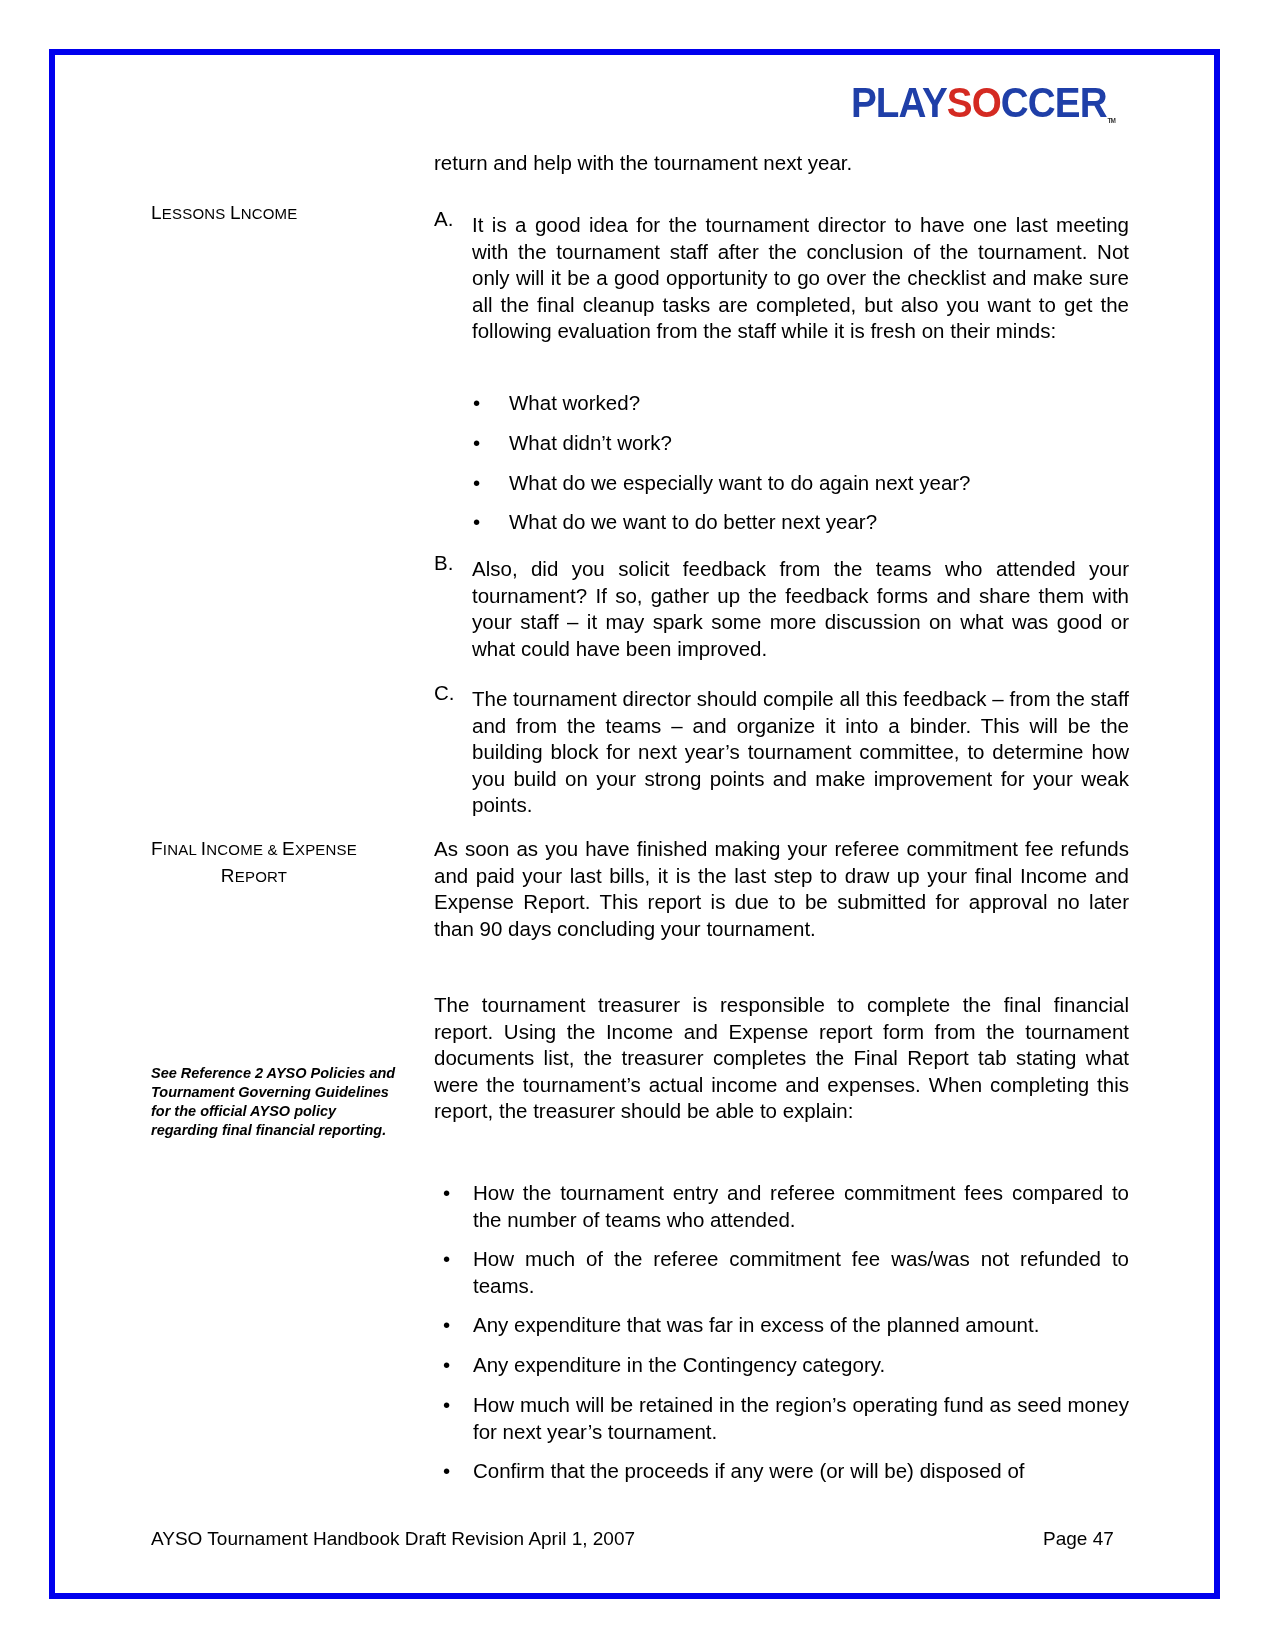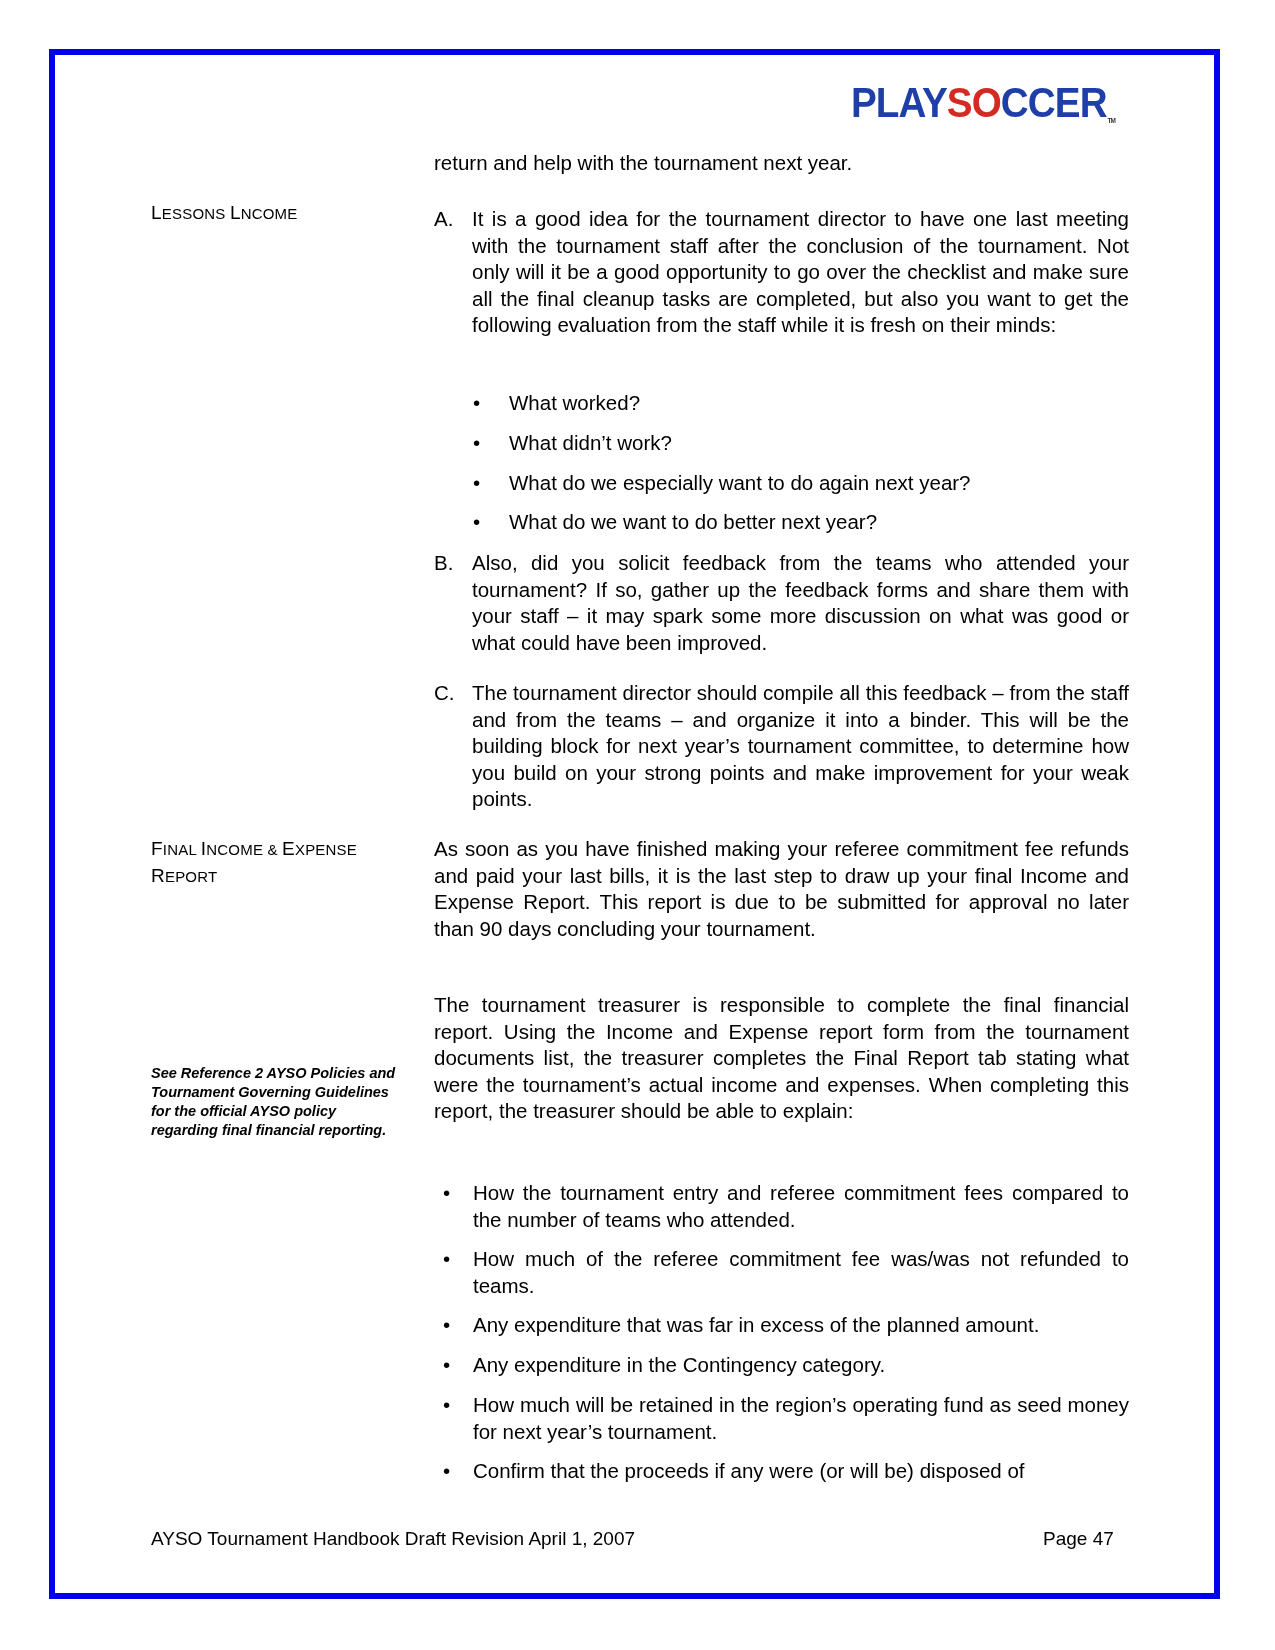--- a/index.html
+++ b/index.html
@@ -15,21 +15,21 @@
     .logo .tm { font-size: 7px; color: #333; vertical-align: bottom; margin-left: 1px; }
     .text { font-size: 20.5px; line-height: 26.5px; }
     .abs { position: absolute; }
     .just { text-align: justify; }
     .side { position: absolute; left: 151px; font-size: 19px; line-height: 26px; letter-spacing: 0.2px; }
     .side .sc { font-size: 15px; }
     .note { position: absolute; left: 151px; top: 1064px; width: 250px; font-size: 14.5px;
             line-height: 19px; font-weight: bold; font-style: italic; }
     .item { position: absolute; left: 434px; width: 695px; }
     .item .lbl { position: absolute; left: 0; top: 0; }
-    .item .body { margin-left: 38px; text-align: justify; }
+    .item .body { margin-left: 38px; text-align: justify; margin-top: 6px; }
     .sub { position: absolute; left: 473px; width: 656px; }
     .sub .dot { position: absolute; left: 0; }
     .sub .t { margin-left: 36px; }
     .bul { position: absolute; left: 443px; width: 686px; }
     .bul .dot { position: absolute; left: 0; }
     .bul .t { margin-left: 30px; text-align: justify; }
     .footer { position: absolute; top: 1528px; font-size: 19px; }
   </style>
 </head>
 <body>
@@ -71,21 +71,21 @@
 <div class="item text" style="top:550px;">
   <span class="lbl">B.</span>
   <div class="body">Also, did you solicit feedback from the teams who attended your tournament? If so, gather up the feedback forms and share them with your staff – it may spark some more discussion on what was good or what could have been improved.</div>
 </div>
 
 <div class="item text" style="top:680px;">
   <span class="lbl">C.</span>
   <div class="body">The tournament director should compile all this feedback – from the staff and from the teams – and organize it into a binder. This will be the building block for next year’s tournament committee, to determine how you build on your strong points and make improvement for your weak points.</div>
 </div>
 
-<div class="side" style="top:836px;">
+<div class="side" style="top:836px;text-align:center;">
   <div><span>F</span><span class="sc">INAL </span><span>I</span><span class="sc">NCOME &amp; </span><span>E</span><span class="sc">XPENSE</span></div>
   <div><span>R</span><span class="sc">EPORT</span></div>
 </div>
 
 <div class="abs text just" style="left:434px; top:836px; width:695px;">As soon as you have finished making your referee commitment fee refunds and paid your last bills, it is the last step to draw up your final Income and Expense Report. This report is due to be submitted for approval no later than 90 days concluding your tournament.</div>
 
 <div class="note">See Reference 2 AYSO Policies and Tournament Governing Guidelines for the official AYSO policy regarding final financial reporting.</div>
 
 <div class="abs text just" style="left:434px; top:992px; width:695px;">The tournament treasurer is responsible to complete the final financial report. Using the Income and Expense report form from the tournament documents list, the treasurer completes the Final Report tab stating what were the tournament’s actual income and expenses. When completing this report, the treasurer should be able to explain:</div>
 

